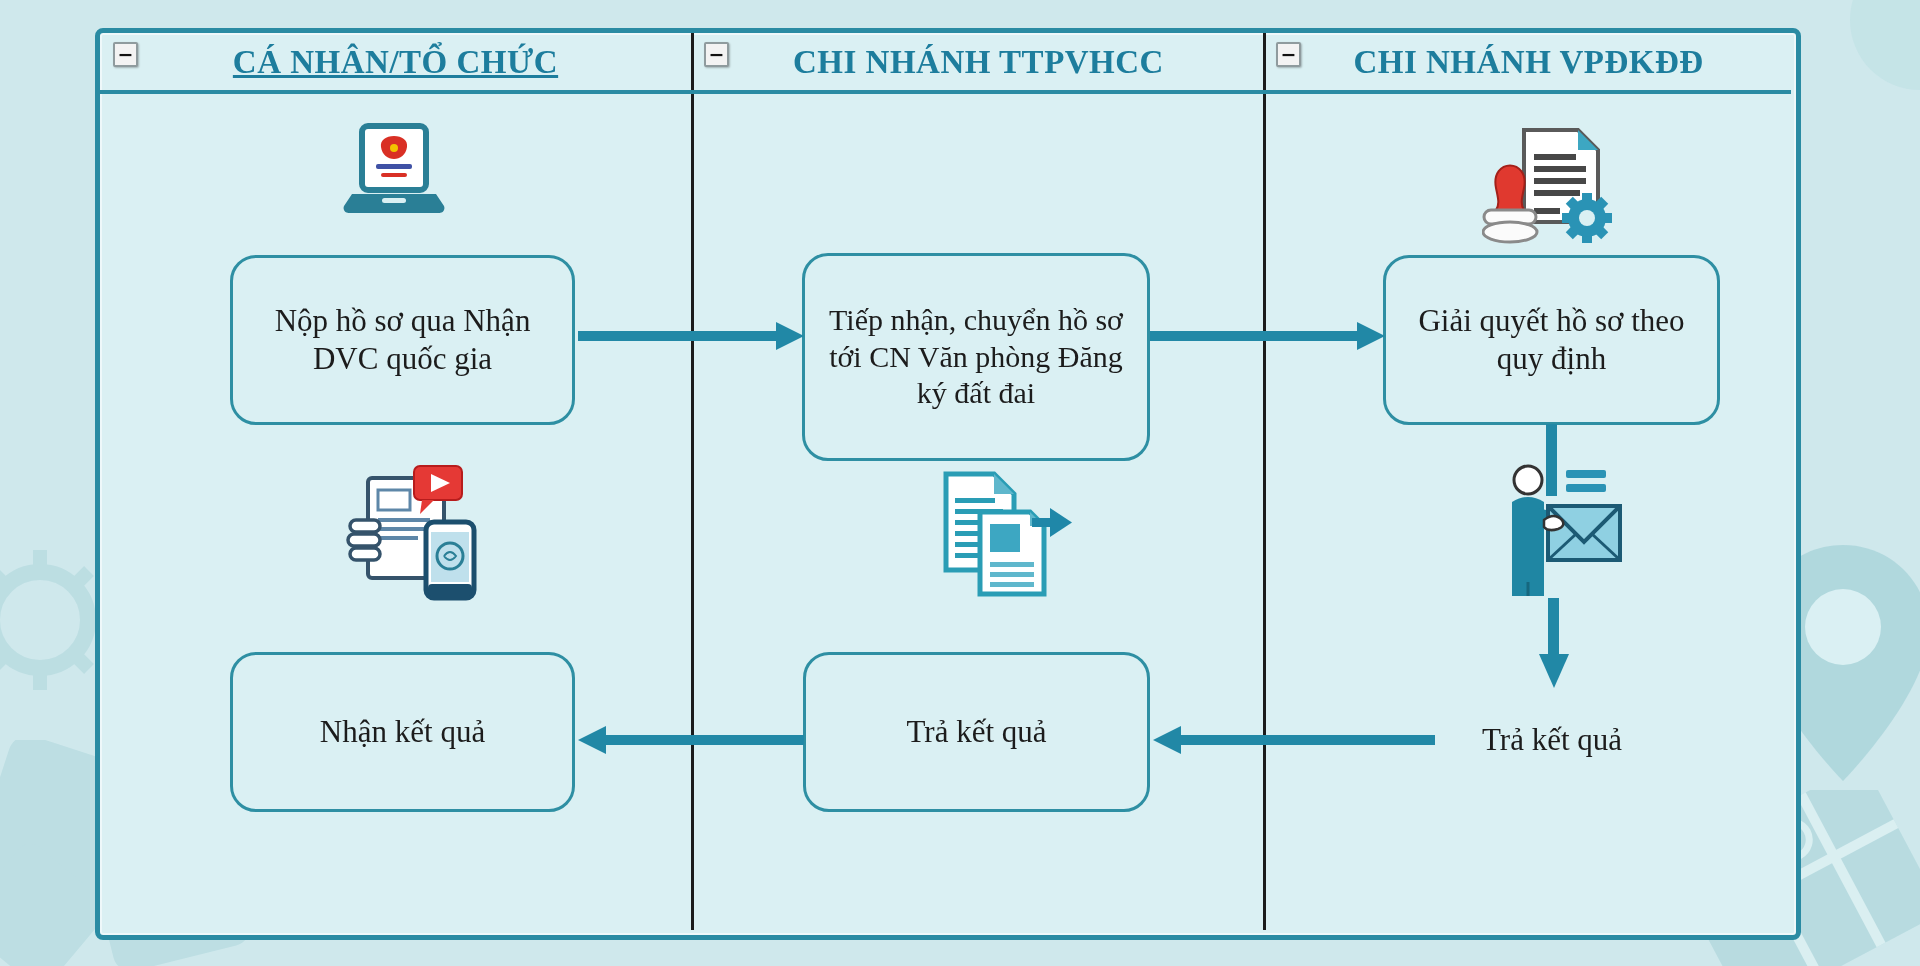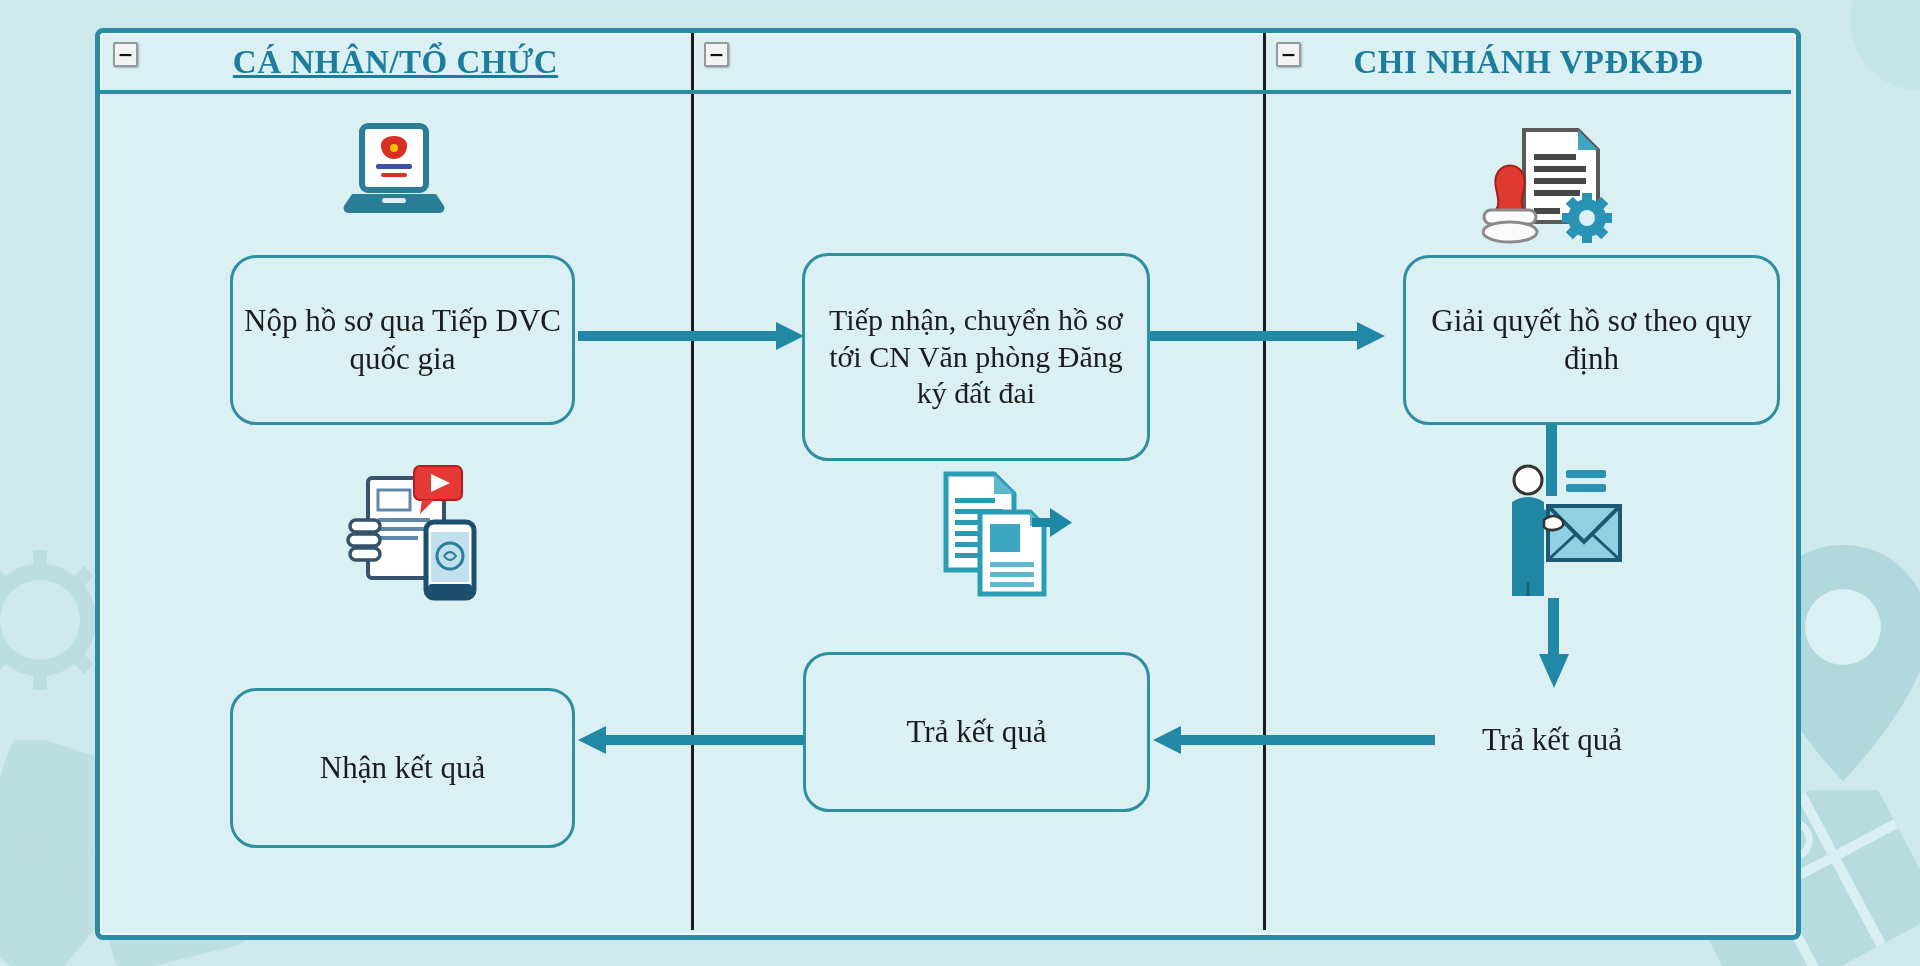--- a/index.html
+++ b/index.html
@@ -40,22 +40,22 @@
   .cb1{left:113px;} .cb2{left:704px;} .cb3{left:1276px;}
 
   .node{
     position:absolute; z-index:2; box-sizing:border-box;
     border:3px solid #2e8fa3; border-radius:26px; background:#daf0f3;
     display:flex; align-items:center; justify-content:center; text-align:center;
     color:#1c1c1c; font-size:31px; line-height:1.22; padding:4px 10px;
   }
   .b1{left:230px; top:255px; width:345px; height:170px;}
   .b2{left:802px; top:253px; width:348px; height:208px; font-size:30px;}
-  .b3{left:1383px; top:255px; width:377px; height:170px;margin-left:20px;}
-  .b4{left:230px; top:652px; width:345px; height:160px;margin-top:36px;}
+  .b3{left:1383px; top:255px; width:337px; height:170px;}
+  .b4{left:230px; top:652px; width:345px; height:160px;}
   .b5{left:803px; top:652px; width:347px; height:160px;}
   .plain-label{
     position:absolute; z-index:2; display:flex; align-items:center; justify-content:center;
     color:#1c1c1c; font-size:31px; text-align:center;
   }
   .t6{left:1397px; top:712px; width:310px; height:56px;}
 
   .arrow{position:absolute; z-index:2;}
   .vline{position:absolute; z-index:2; left:1546px; top:424px; width:11px; height:72px; background:#2188a6;}
 
@@ -110,20 +110,21 @@
       <circle cx="150" cy="55" r="18" fill="none" stroke="#ddf1f3" stroke-width="7"></circle>
     </g>
   </svg>
 
   <div class="container"></div>
   <div class="lane-divider dv1"></div>
   <div class="lane-divider dv2"></div>
   <div class="header-line"></div>
 
   <div class="lane-header lh1">CÁ NHÂN/TỔ CHỨC</div>
+  <div class="lane-header lh2">CHI NHÁNH TTPVHCC</div>
   <div class="lane-header lh3">CHI NHÁNH VPĐKĐĐ</div>
   <div class="collapse-btn cb1">−</div>
   <div class="collapse-btn cb2">−</div>
   <div class="collapse-btn cb3">−</div>
 
   <svg class="icon" style="left:334px; top:122px;" width="120" height="100" viewBox="0 0 120 100">
     <rect x="28" y="4" width="64" height="64" rx="6" fill="#ffffff" stroke="#2a7f96" stroke-width="6"></rect>
     <path d="M60,14 c8,0 14,4 13,11 c-1,8 -7,12 -13,12 c-6,0 -12,-4 -13,-12 c-1,-7 5,-11 13,-11 Z" fill="#d93025"></path>
     <circle cx="60" cy="26" r="4" fill="#f3c300"></circle>
     <rect x="42" y="42" width="36" height="5" rx="2" fill="#3f51a5"></rect>
@@ -212,21 +213,21 @@
     <g>
       <rect x="56" y="44" width="72" height="54" fill="#8fd0e2" stroke="#1c5a74" stroke-width="4"></rect>
       <polyline points="56,44 92,80 128,44" fill="none" stroke="#1c5a74" stroke-width="4"></polyline>
       <line x1="56" y1="98" x2="84" y2="72" stroke="#1c5a74" stroke-width="3"></line>
       <line x1="128" y1="98" x2="100" y2="72" stroke="#1c5a74" stroke-width="3"></line>
     </g>
     <path d="M52,58 q10,-8 18,0 q4,6 -4,9 q-10,3 -14,-2 Z" fill="#ffffff" stroke="#333333" stroke-width="2.5"></path>
     <line x1="36" y1="120" x2="36" y2="134" stroke="#16677e" stroke-width="3"></line>
   </svg>
 
-  <div class="node b1">Nộp hồ sơ qua Tiếp DVC quốc gia</div>
+  <div class="node b1">Nộp hồ sơ qua Nhận DVC quốc gia</div>
   <div class="node b2">Tiếp nhận, chuyển hồ sơ tới CN Văn phòng Đăng ký đất đai</div>
   <div class="node b3">Giải quyết hồ sơ theo quy định</div>
   <div class="node b4">Nhận kết quả</div>
   <div class="node b5">Trả kết quả</div>
   <div class="plain-label t6">Trả kết quả</div>
 
   <svg class="arrow" style="left:578px; top:320px;" width="226" height="32">
     <rect x="0" y="11" width="202" height="10" fill="#2188a6"></rect>
     <polygon points="198,2 226,16 198,30" fill="#2188a6"></polygon>
   </svg>

